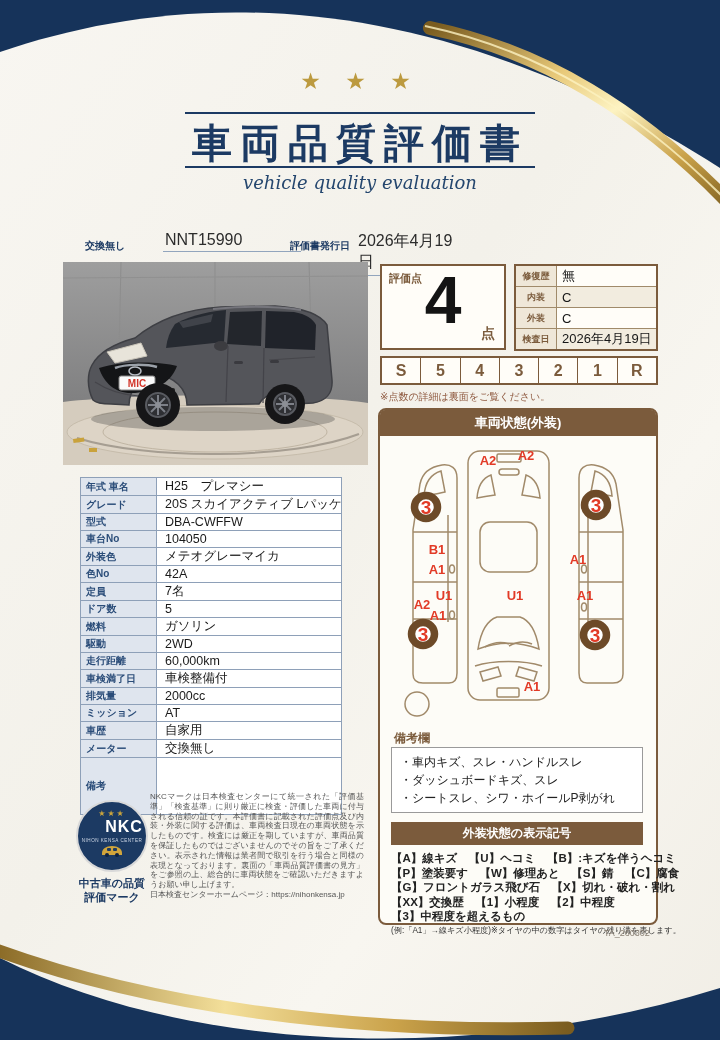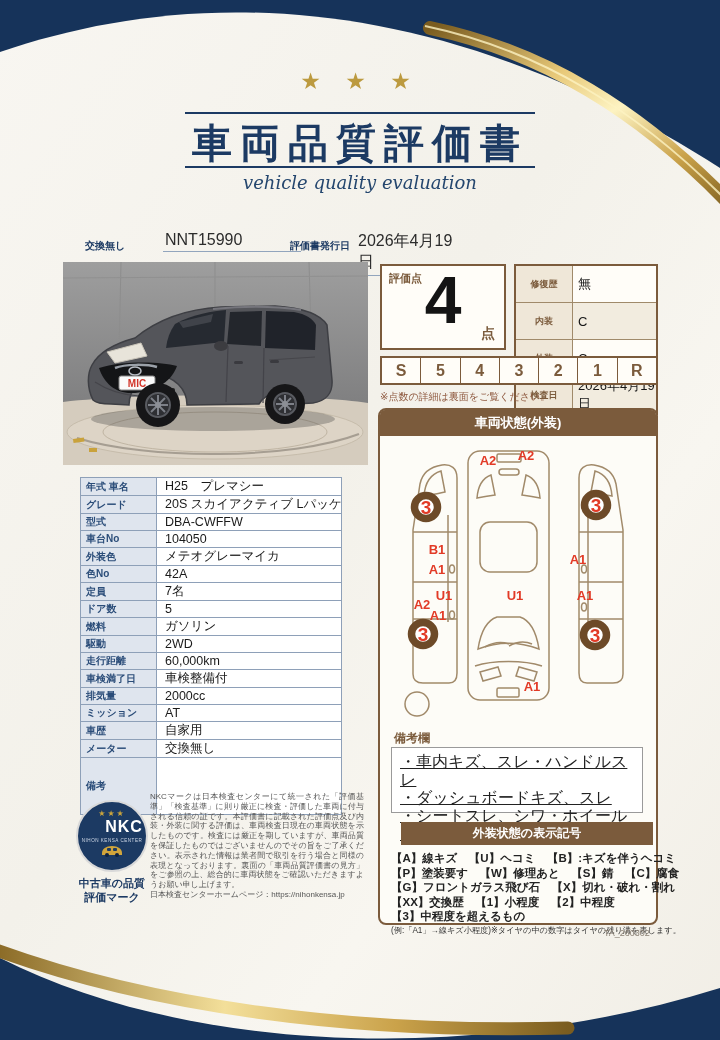--- a/index.html
+++ b/index.html
@@ -21,21 +21,21 @@
   .score-box{left:380px;top:264px;width:126px;height:86px;background:#fffdf8;
              border:2px solid #7b5b3c;box-sizing:border-box;}
   .score-label{left:7px;top:5px;color:#7b5b3c;font-size:11px;font-weight:bold;}
   .score-value{left:0;right:0;top:-4px;text-align:center;color:#141414;font-size:66px;font-weight:600;}
   .score-unit{right:9px;bottom:5px;color:#7b5b3c;font-size:14px;font-weight:bold;}
   
   .cond-table{left:514px;top:264px;width:144px;height:86px;border-collapse:collapse;
               border:2.5px solid #7b5b3c;background:#fffdf8;table-layout:fixed;}
   .cond-table td{border:1px solid #a08a6a;height:20px;padding:0 0 0 5px;}
   .cond-table td.lbl{width:40px;background:#efe7d8;color:#7b5b3c;font-size:9px;
-                     font-weight:bold;text-align:center;padding:8px;margin-left:48px;}
+                     font-weight:bold;text-align:center;padding:0;margin-left:48px;}
   .cond-table td.val{font-size:13px;color:#161616;}
   .cond-table tr.alt td.val{background:#f2ecdf;}
   
   .scale{left:380px;top:356px;width:278px;height:29px;display:flex;
          border:2px solid #7b5b3c;box-sizing:border-box;background:#fffdf8;}
   .scale-cell{flex:1;border-right:1.5px solid #7b5b3c;display:flex;align-items:center;
               justify-content:center;color:#7b5b3c;font-size:16px;font-weight:bold;}
   .scale-cell:last-child{border-right:none;}
   .scale-note{left:380px;top:390px;color:#8f5a40;font-size:10px;}
   
@@ -47,22 +47,22 @@
   .spec-table td.val{font-size:12.5px;color:#1a1a1a;padding:0 0 0 8px;}
   .spec-table tr.tall td{height:56px;vertical-align:middle;}
   
   .ext-panel{left:378px;top:408px;width:280px;height:517px;background:#fdfcf7;
              border:2px solid #7b5b3c;border-radius:8px;box-sizing:border-box;}
   .ext-header{left:0;right:0;top:0;height:26px;background:#7b5b3c;border-radius:5px 5px 0 0;
               color:#fff;font-size:13px;font-weight:bold;text-align:center;line-height:26px;}
   .remarks-title{left:14px;top:320px;color:#7b5b3c;font-size:12px;font-weight:bold;}
   .remarks-box{left:11px;top:337px;width:252px;height:66px;background:#fff;
                border:1px solid #9a9a9a;box-sizing:border-box;padding:5px 8px;}
-  .remarks-box div{font-size:16px;color:#222;line-height:18px;text-decoration:underline;}
-  .legend-bar{left:21px;top:412px;width:252px;height:23px;background:#7b5b3c;color:#fff;
+  .remarks-box div{font-size:12px;color:#222;line-height:18px;}
+  .legend-bar{left:11px;top:412px;width:252px;height:23px;background:#7b5b3c;color:#fff;
               font-size:12px;font-weight:bold;text-align:center;line-height:23px;}
   .legend-lines{left:11px;top:441px;width:256px;}
   .legend-lines div{font-size:11.5px;font-weight:bold;color:#222;line-height:14.5px;white-space:nowrap;}
   .legend-note{left:11px;top:515px;width:256px;font-size:8.2px;color:#333;white-space:nowrap;}
   .doc-code{left:604px;top:928px;color:#8a8175;font-size:9px;}
   
   .nkc-circle{left:76px;top:800px;width:72px;height:72px;border-radius:50%;
               background:#1c3a63;border:2px solid #d9d9d9;box-sizing:border-box;text-align:center;}
   .nkc-stars{color:#caa43d;font-size:8px;letter-spacing:2px;margin-top:7px;}
   .nkc-name{color:#fff;font-size:16px;font-weight:800;letter-spacing:1px;line-height:18px;margin-left:24px;}

